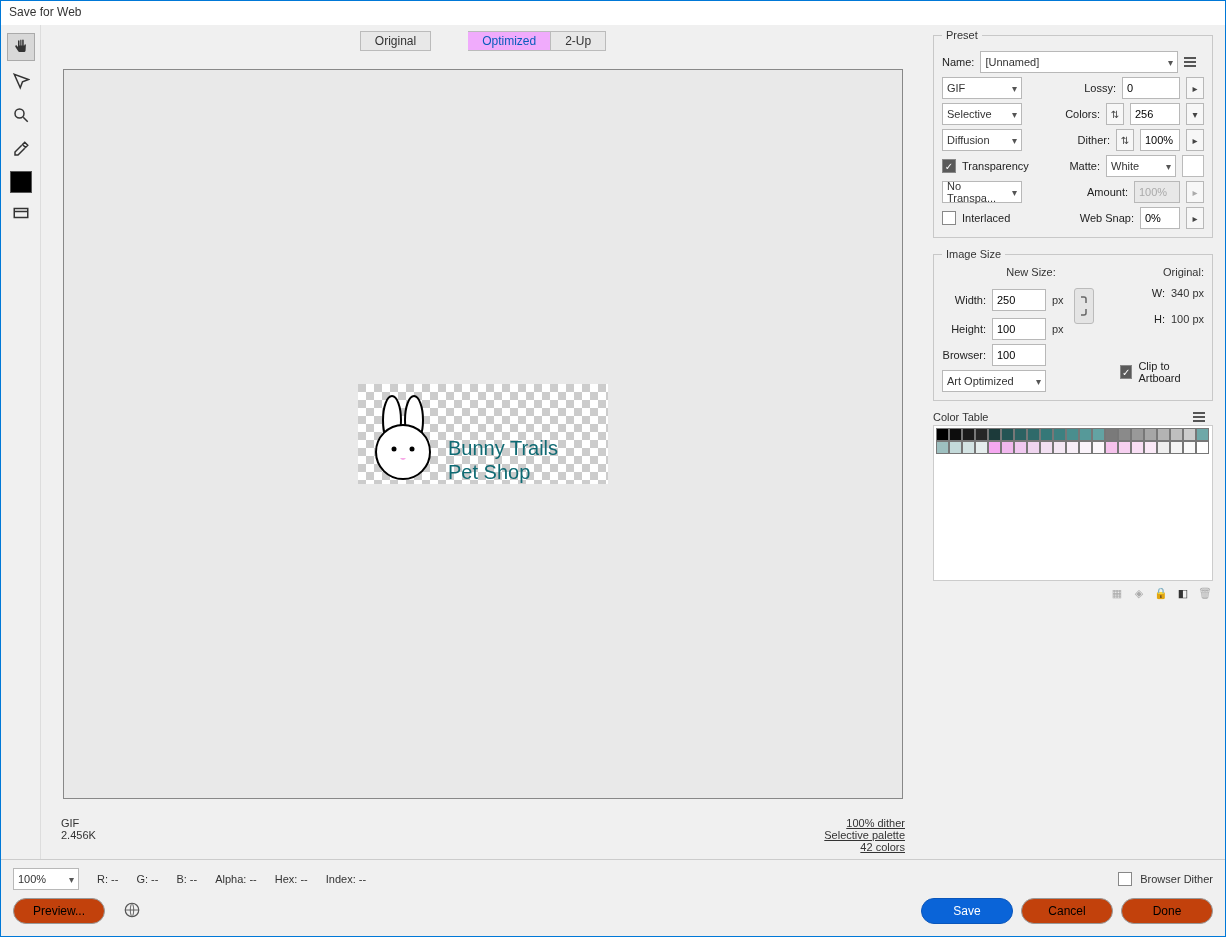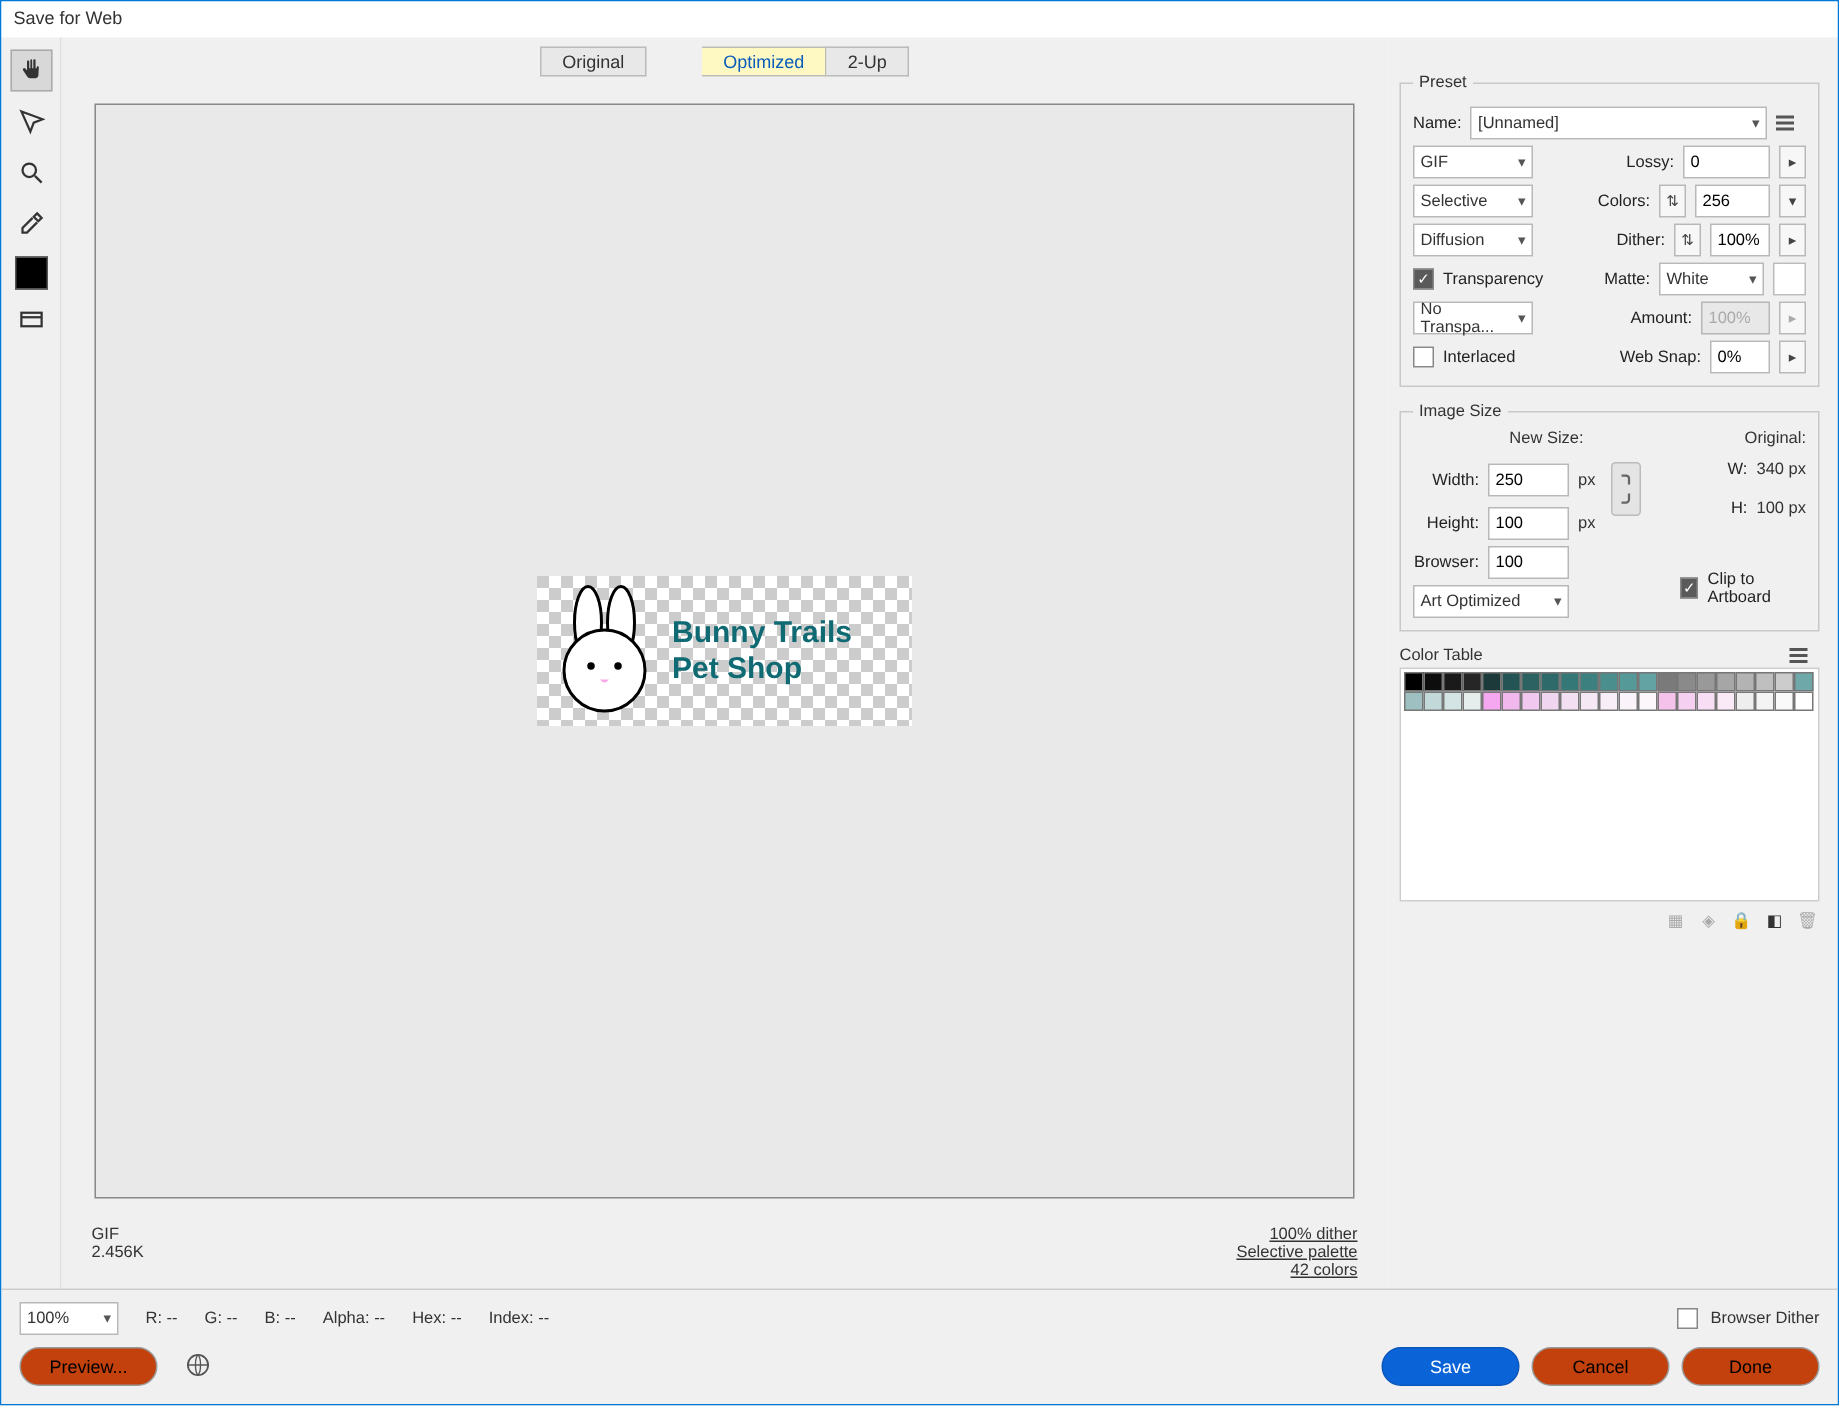--- a/index.html
+++ b/index.html
@@ -9,30 +9,30 @@
 .content { flex:1; display:flex; flex-direction:column; }
 .upper { flex:1; display:flex; }
 .toolstrip { width:40px; background:#f0f0f0; border-right:1px solid #ddd; display:flex; flex-direction:column; align-items:center; padding-top:8px; gap:6px; }
 .tool { width:28px; height:28px; border:1px solid transparent; display:flex; align-items:center; justify-content:center; cursor:pointer; }
 .tool.active { background:#d8d8d8; border:1px solid #aaa; }
 .swatch { width:22px; height:22px; background:#000; border:1px solid #555; margin-top:2px; }
 .preview-area { flex:1; display:flex; flex-direction:column; background:#f0f0f0; }
 .tabs { display:flex; justify-content:center; margin-top:6px; }
 .tabs .tab { padding:2px 14px; border:1px solid #bbb; background:#e8e8e8; cursor:pointer; font-size:12px; }
 .tabs .tab + .tab { border-left:none; }
-.tabs .tab.active { background:#fef9c3; color:#0a5dbb;margin-left:37px; }
+.tabs .tab.active { background:#f0abfc; color:#0a5dbb;margin-left:37px; }
 .canvas-wrap { flex:1; display:flex; align-items:center; justify-content:center; padding:8px 12px 4px 12px; }
 .canvas { width:840px; height:730px; background:#e9e9e9; border:1px solid #888; position:relative; display:flex; align-items:center; justify-content:center; }
 .artboard { width:250px; height:100px; background:
-  repeating-conic-gradient(#fff 0 25%, #ccc 0 50%) 0 0/16px 16px; display:flex; align-items:center;font-weight:bold; }
+  repeating-conic-gradient(#fff 0 25%, #ccc 0 50%) 0 0/16px 16px; display:flex; align-items:flex-end; }
 .bunny { width:70px; height:90px; margin-left:10px; margin-right:10px; }
 .logo-text { color:#0f6a73; font-size:20px; line-height:1.2; font-family: "Segoe UI", sans-serif; }
 .canvas-footer { display:flex; justify-content:space-between; font-size:11px; padding:4px 20px 6px 20px; color:#333; }
 .canvas-footer .right { text-align:right;text-decoration:underline; }
-.right-panels { width:300px; padding:24px 12px 4px 8px; background:#f0f0f0; display:flex; flex-direction:column; gap:10px; overflow:hidden; }
+.right-panels { width:300px; padding:4px 12px 4px 8px; background:#f0f0f0; display:flex; flex-direction:column; gap:10px; overflow:hidden; }
 fieldset { border:1px solid #c8c8c8; padding:6px 8px 8px 8px; }
 legend { font-size:11px; padding:0 4px; color:#333; }
 .row { display:flex; align-items:center; gap:6px; margin-top:4px; min-height:22px; }
 .row label { font-size:11px; color:#222; }
 .row .lab-right { width:54px; text-align:right; }
 .fld { height:22px; border:1px solid #b8b8b8; background:#fff; font-size:11px; padding:0 4px; }
 .sel { height:22px; border:1px solid #b8b8b8; background:#fff; display:flex; align-items:center; justify-content:space-between; padding:0 4px; font-size:11px; cursor:pointer; }
 .sel .caret::after { content:"▾"; font-size:10px; color:#555; }
 .sm-btn { width:18px; height:22px; border:1px solid #b8b8b8; background:#f7f7f7; display:flex; align-items:center; justify-content:center; cursor:pointer; font-size:10px; color:#444; }
 .chk { width:14px; height:14px; border:1px solid #888; background:#fff; display:inline-flex; align-items:center; justify-content:center; font-size:10px; cursor:pointer; }

